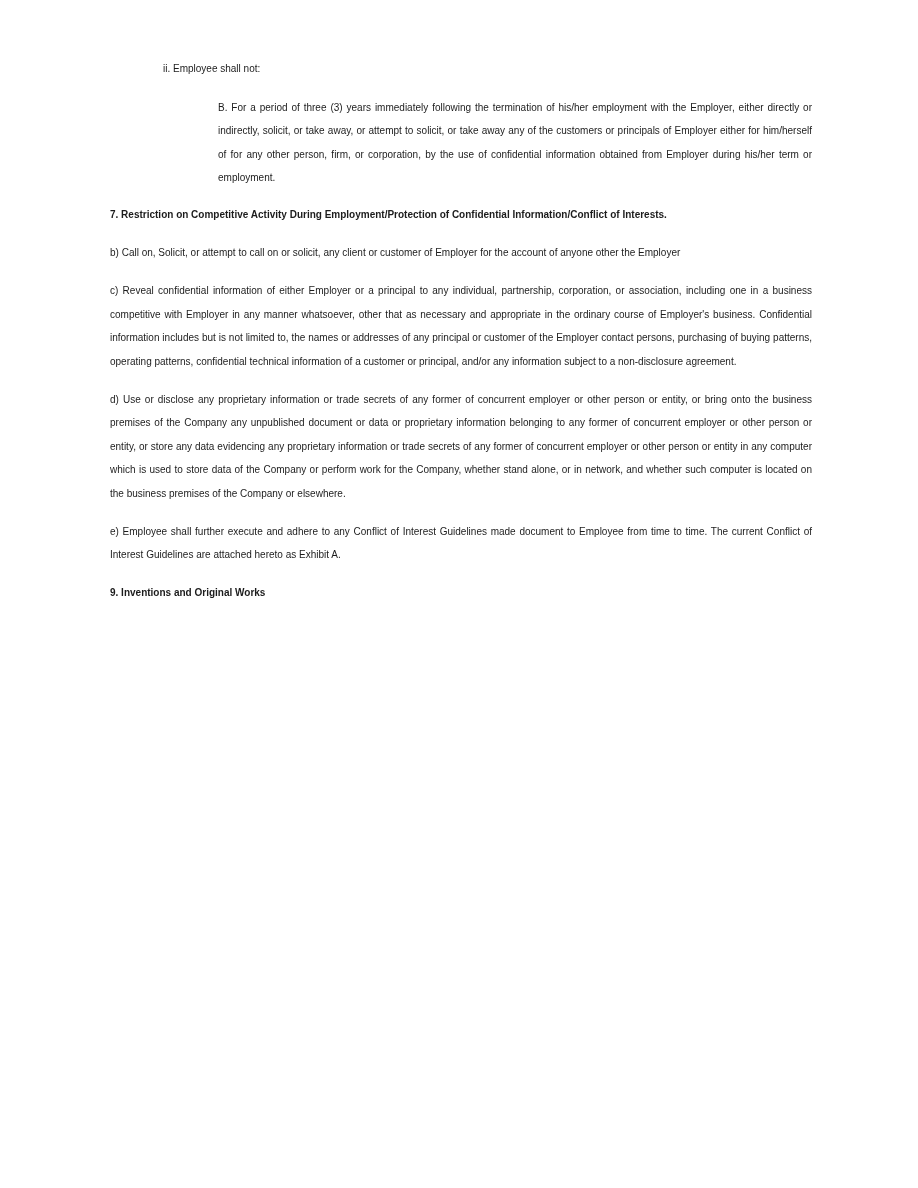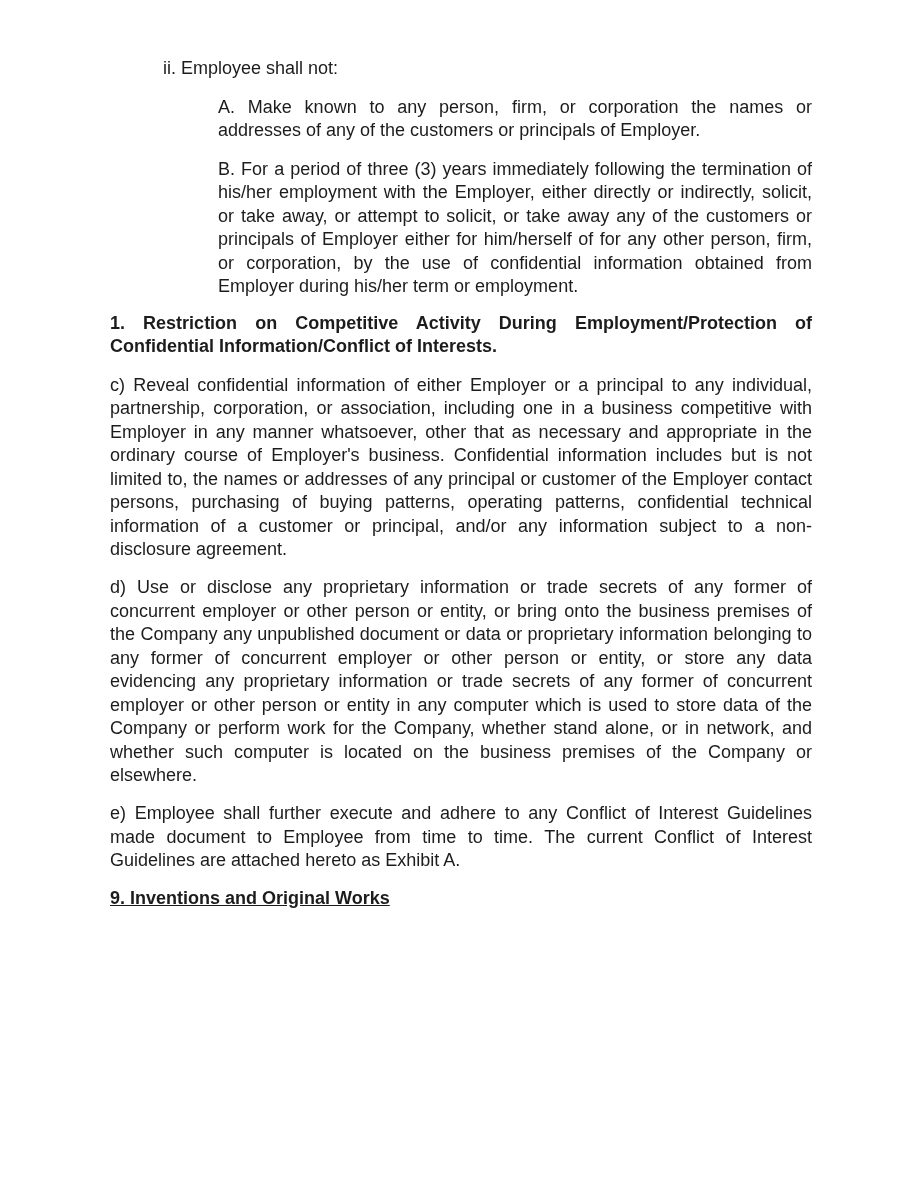--- a/index.html
+++ b/index.html
@@ -11,21 +11,21 @@
     width: 918px;
     height: 1188px;
     overflow: hidden;
   }
   .page {
     width: 918px;
     height: 1188px;
     background: #ffffff;
     color: #1c1c1c;
     padding: 57px 106px 40px 110px;
-    font-size: 18px;
+    font-size: 10px;
     line-height: 23.5px;
   }
   p { margin: 0 0 14.5px 0; }
   .clause-intro {
     margin-left: 53px;
     margin-bottom: 15px;
   }
   .sub-items {
     margin-left: 108px;
   }
@@ -40,41 +40,40 @@
     margin-bottom: 14.5px;
   }
   .heading {
     font-weight: bold;
     text-align: justify;
     margin-bottom: 15px;
   }
   .heading-last {
     font-weight: bold;
     margin-bottom: 15px;
-    text-decoration: underline;
   }
 </style>
 </head>
 <body>
 
 <div class="page">
 
   <p class="clause-intro">ii. Employee shall not:</p>
 
   <div class="sub-items">
-    <p>A. Make known to any person, firm, or corporation the names or addresses of any of the customers or principals of Employer.</p>
     <p>B. For a period of three (3) years immediately following the termination of his/her employment with the Employer, either directly or indirectly, solicit, or take away, or attempt to solicit, or take away any of the customers or principals of Employer either for him/herself of for any other person, firm, or corporation, by the use of confidential information obtained from Employer during his/her term or employment.</p>
   </div>
 
   <div class="gap-after-subitems"></div>
 
-  <p class="heading">1. Restriction on Competitive Activity During Employment/Protection of Confidential Information/Conflict of Interests.</p>
+  <p class="heading">7. Restriction on Competitive Activity During Employment/Protection of Confidential Information/Conflict of Interests.</p>
 
 
 
+  <p class="body-par">b) Call on, Solicit, or attempt to call on or solicit, any client or customer of Employer for the account of anyone other the Employer</p>
 
   <p class="body-par">c) Reveal confidential information of either Employer or a principal to any individual, partnership, corporation, or association, including one in a business competitive with Employer in any manner whatsoever, other that as necessary and appropriate in the ordinary course of Employer's business. Confidential information includes but is not limited to, the names or addresses of any principal or customer of the Employer contact persons, purchasing of buying patterns, operating patterns, confidential technical information of a customer or principal, and/or any information subject to a non-disclosure agreement.</p>
 
   <p class="body-par">d) Use or disclose any proprietary information or trade secrets of any former of concurrent employer or other person or entity, or bring onto the business premises of the Company any unpublished document or data or proprietary information belonging to any former of concurrent employer or other person or entity, or store any data evidencing any proprietary information or trade secrets of any former of concurrent employer or other person or entity in any computer which is used to store data of the Company or perform work for the Company, whether stand alone, or in network, and whether such computer is located on the business premises of the Company or elsewhere.</p>
 
   <p class="body-par">e) Employee shall further execute and adhere to any Conflict of Interest Guidelines made document to Employee from time to time. The current Conflict of Interest Guidelines are attached hereto as Exhibit A.</p>
 
   <p class="heading-last">9. Inventions and Original Works</p>
 
 </div>

